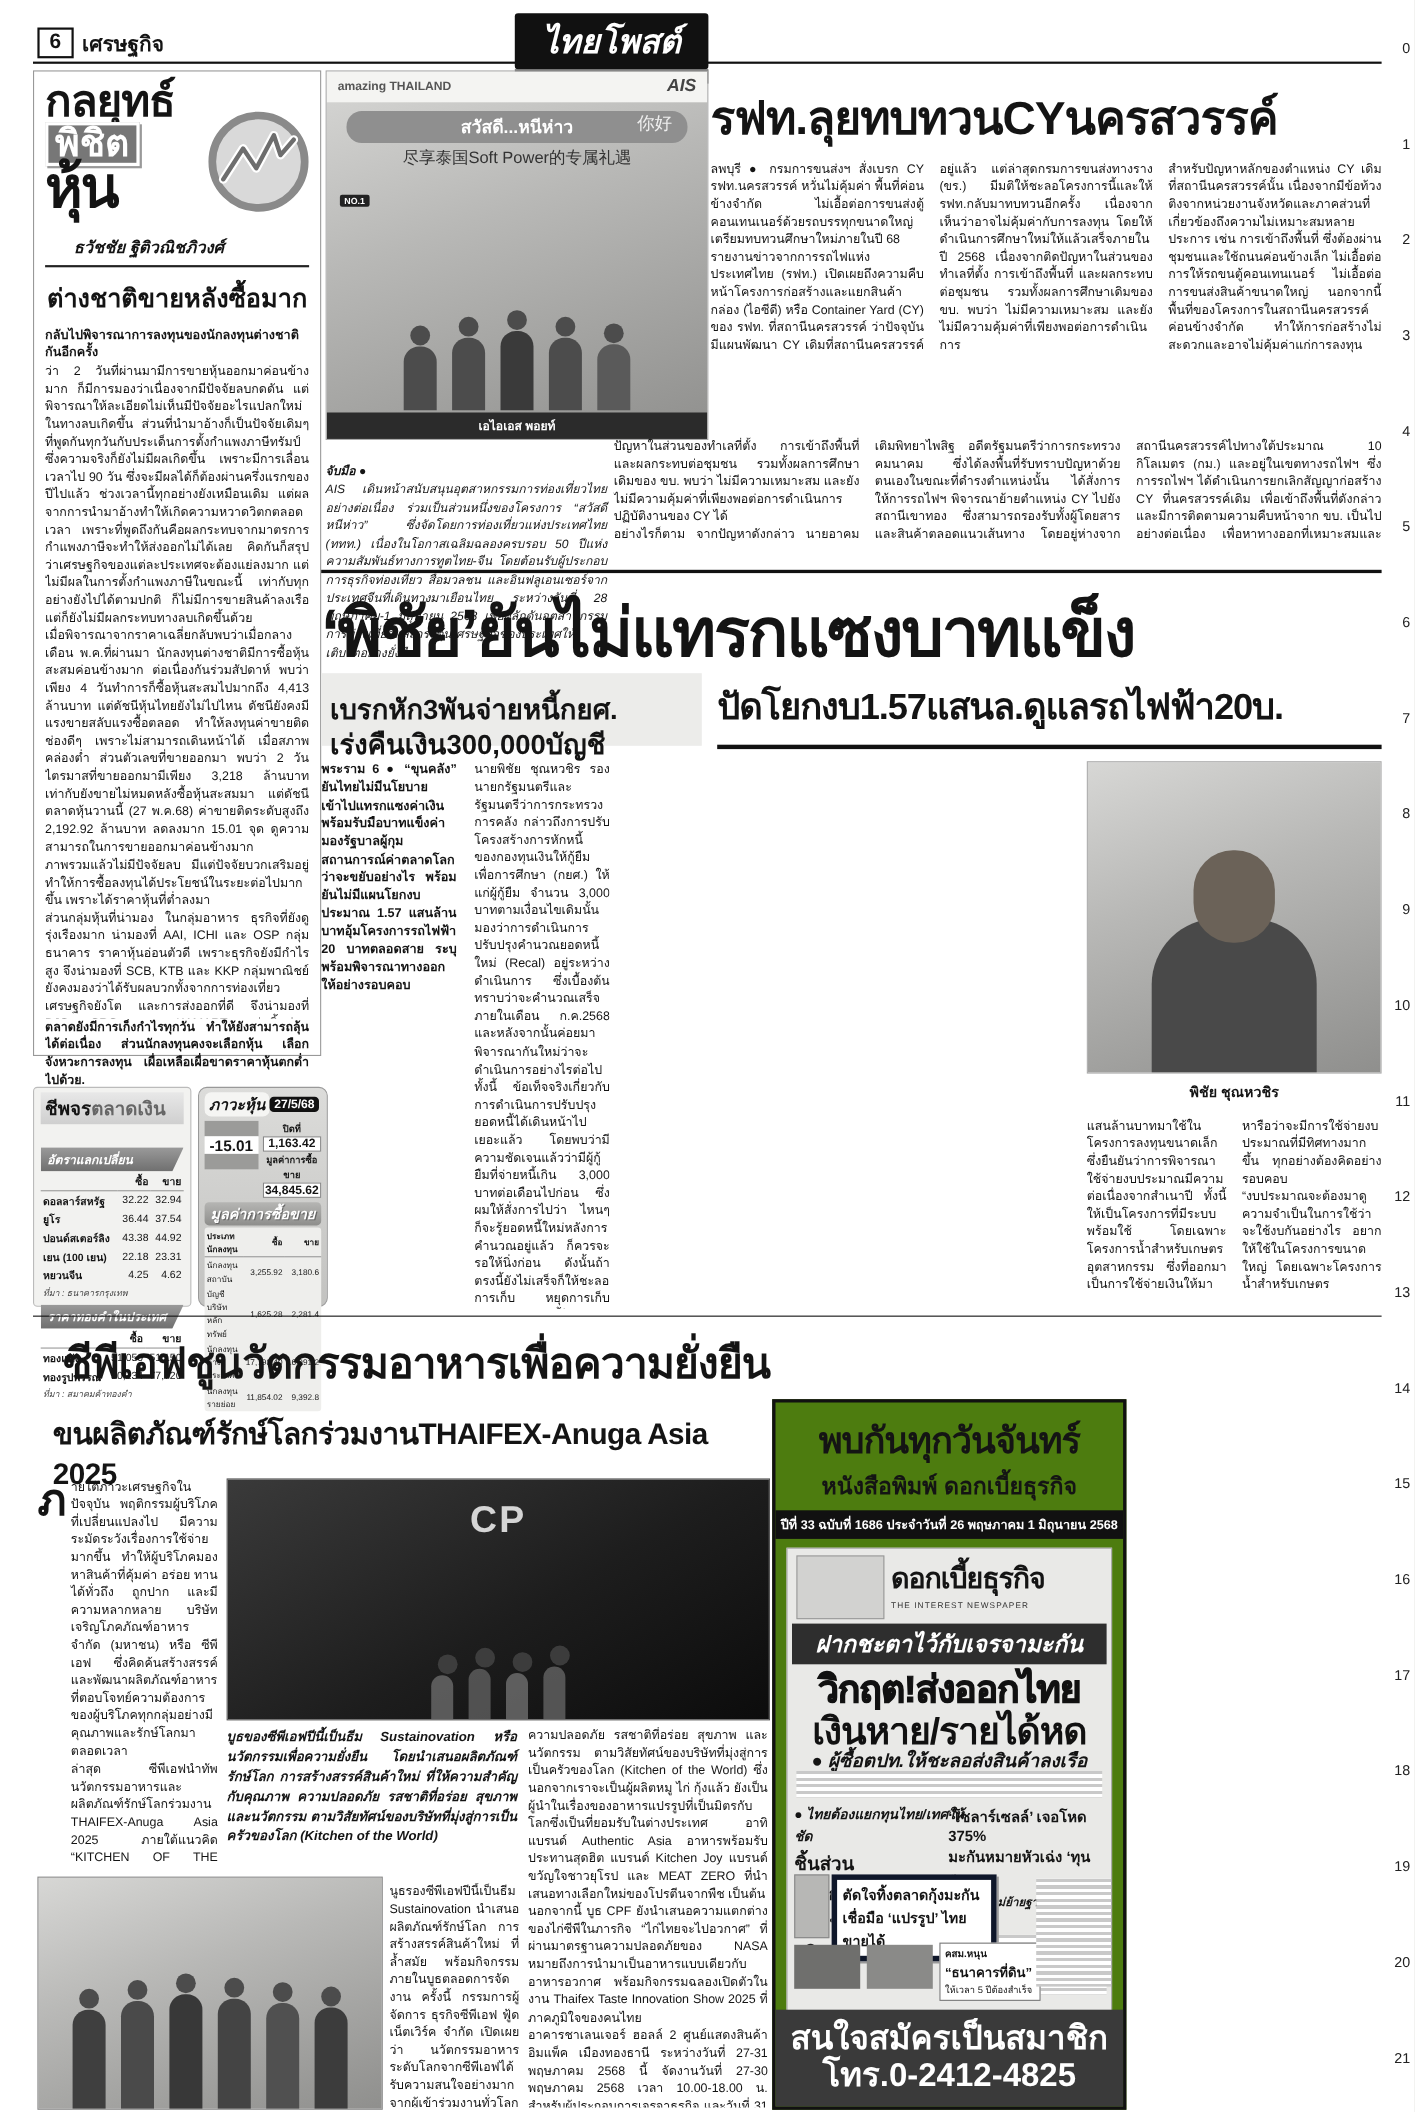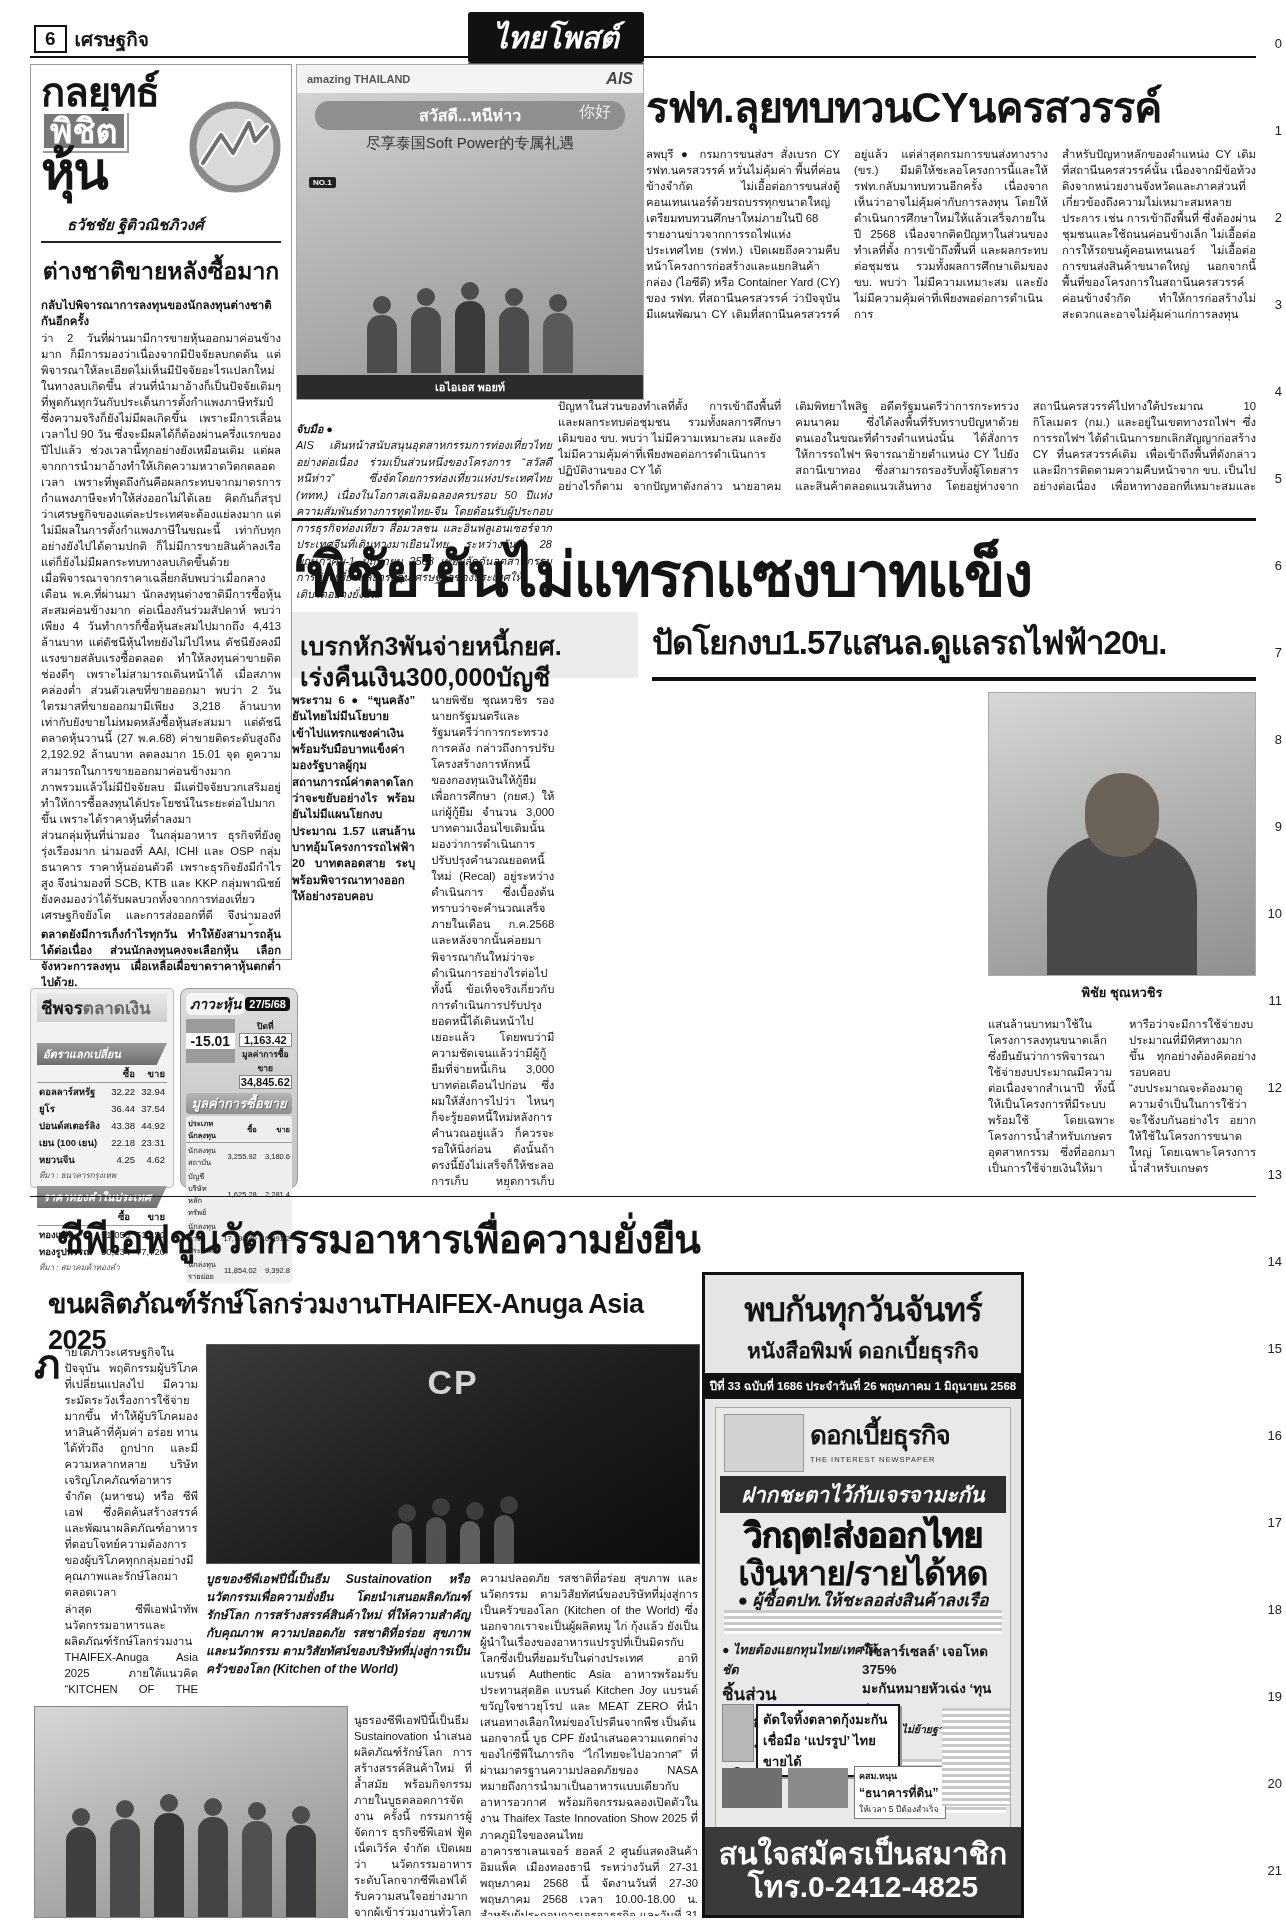--- a/index.html
+++ b/index.html
@@ -288,21 +288,21 @@
       <div class="person" style="height:100px;background:#444;"></div>
       <div class="person" style="height:96px;background:#505050;"></div>
       <div class="person" style="height:92px;background:#3c3c3c;"></div>
     </div>
   </div>
   <div class="abs body-text" style="left:354px;top:1712px;width:118px;height:204px;">นูธรองซีพีเอฟปีนี้เป็นธีม Sustainovation นำเสนอผลิตภัณฑ์รักษ์โลก การสร้างสรรค์สินค้าใหม่ ที่ล้ำสมัย พร้อมกิจกรรมภายในบูธตลอดการจัดงาน ครั้งนี้ กรรมการผู้จัดการ ธุรกิจซีพีเอฟ ฟู้ด เน็ตเวิร์ค จำกัด เปิดเผยว่า นวัตกรรมอาหารระดับโลกจากซีพีเอฟได้รับความสนใจอย่างมากจากผู้เข้าร่วมงานทั่วโลก</div>
   <div class="abs body-text" style="left:480px;top:1570px;width:218px;height:346px;">ความปลอดภัย รสชาติที่อร่อย สุขภาพ และนวัตกรรม ตามวิสัยทัศน์ของบริษัทที่มุ่งสู่การเป็นครัวของโลก (Kitchen of the World) ซึ่งนอกจากเราจะเป็นผู้ผลิตหมู ไก่ กุ้งแล้ว ยังเป็นผู้นำในเรื่องของอาหารแปรรูปที่เป็นมิตรกับโลกซึ่งเป็นที่ยอมรับในต่างประเทศ อาทิ แบรนด์ Authentic Asia อาหารพร้อมรับประทานสุดฮิต แบรนด์ Kitchen Joy แบรนด์ขวัญใจชาวยุโรป และ MEAT ZERO ที่นำเสนอทางเลือกใหม่ของโปรตีนจากพืช เป็นต้น
 นอกจากนี้ บูธ CPF ยังนำเสนอความแตกต่างของไก่ซีพีในภารกิจ “ไก่ไทยจะไปอวกาศ” ที่ผ่านมาตรฐานความปลอดภัยของ NASA หมายถึงการนำมาเป็นอาหารแบบเดียวกับอาหารอวกาศ พร้อมกิจกรรมฉลองเปิดตัวในงาน Thaifex Taste Innovation Show 2025 ที่ภาคภูมิใจของคนไทย
 อาคารชาเลนเจอร์ ฮอลล์ 2 ศูนย์แสดงสินค้าอิมแพ็ค เมืองทองธานี ระหว่างวันที่ 27-31 พฤษภาคม 2568 นี้ จัดงานวันที่ 27-30 พฤษภาคม 2568 เวลา 10.00-18.00 น. สำหรับผู้ประกอบการเจรจาธุรกิจ และวันที่ 31 พฤษภาคม 2568 เวลา 10.00-20.00 น. เปิดให้ประชาชนทั่วไปเข้าชมและเลือกซื้อสินค้า.</div>
 
-  <div class="abs" style="left:702px;top:1272px;width:322px;height:646px;border:3px solid #111;box-sizing:border-box;background:#e5e5e5;">
+  <div class="abs" style="left:702px;top:1272px;width:322px;height:646px;border:3px solid #111;box-sizing:border-box;background:#4d7c0f;">
     <div class="center" style="font-weight:bold;font-size:33px;margin-top:8px;letter-spacing:-1px;">พบกันทุกวันจันทร์</div>
     <div class="center" style="font-weight:bold;font-size:21px;margin-top:-2px;">หนังสือพิมพ์ ดอกเบี้ยธุรกิจ</div>
     <div style="background:#111;color:#fff;text-align:center;font-weight:bold;font-size:11.5px;padding:4px 2px;margin-top:6px;">ปีที่ 33 ฉบับที่ 1686 ประจำวันที่ 26 พฤษภาคม 1 มิถุนายน 2568</div>
 
     <div style="position:relative;margin:8px 10px 0;height:420px;background:#e9e9e7;border:1px solid #aaa;overflow:hidden;">
       <div style="position:absolute;left:8px;top:6px;width:78px;height:56px;background:#d2d2d0;border:1px solid #999;"></div>
       <div style="position:absolute;left:94px;top:6px;">
         <div style="font-weight:bold;font-size:26px;letter-spacing:-1px;">ดอกเบี้ยธุรกิจ</div>
         <div style="font-size:7.5px;letter-spacing:1px;color:#333;">THE INTEREST NEWSPAPER</div>
       </div>
@@ -317,21 +317,21 @@
         <div style="font-weight:bold;font-size:17px;">ชิ้นส่วน ‘อิเล็กทรอนิกส์’ เฮ!</div>
         <div style="font-weight:bold;font-size:17px;">นาทีทอง 90 วันโหมผลิต</div>
       </div>
       <div style="position:absolute;right:4px;top:232px;width:144px;">
         <div style="font-weight:bold;font-size:13.5px;">‘โซลาร์เซลล์’ เจอโหด 375%</div>
         <div style="font-weight:bold;font-size:13.5px;">มะกันหมายหัวเฉ่ง ‘ทุนจีน’</div>
         <div style="font-weight:bold;font-style:italic;font-size:10.5px;">■ เชื่อจีนไม่ย้ายฐานผลิตจากไทย</div>
         <div class="fillbars" style="height:54px;margin-top:4px;"></div>
       </div>
 
-      <div style="position:absolute;left:40px;top:296px;width:130px;background:#fff;border:2px solid #0f172a;padding:3px 5px;box-shadow:2px 2px 0 #999;">
+      <div style="position:absolute;left:40px;top:296px;width:130px;background:#fff;border:5px solid #0f172a;padding:3px 5px;box-shadow:2px 2px 0 #999;">
         <div style="font-weight:bold;font-size:13px;">ตัดใจทิ้งตลาดกุ้งมะกัน</div>
         <div style="font-weight:bold;font-size:13px;">เชื่อมือ ‘แปรรูป’ ไทยขายได้</div>
       </div>
       <div style="position:absolute;left:6px;top:296px;width:30px;height:56px;background:#b7b7b5;border:1px solid #888;"></div>
 
       <div style="position:absolute;left:6px;top:360px;width:60px;height:40px;background:#6f6f6d;"></div>
       <div style="position:absolute;left:72px;top:360px;width:60px;height:40px;background:#8a8a88;"></div>
       <div style="position:absolute;left:138px;top:358px;width:82px;background:#fff;border:1px solid #777;padding:2px 4px;">
         <div style="font-weight:bold;font-size:9px;">คสม.หนุน</div>
         <div style="font-weight:bold;font-size:12px;">“ธนาคารที่ดิน”</div>

